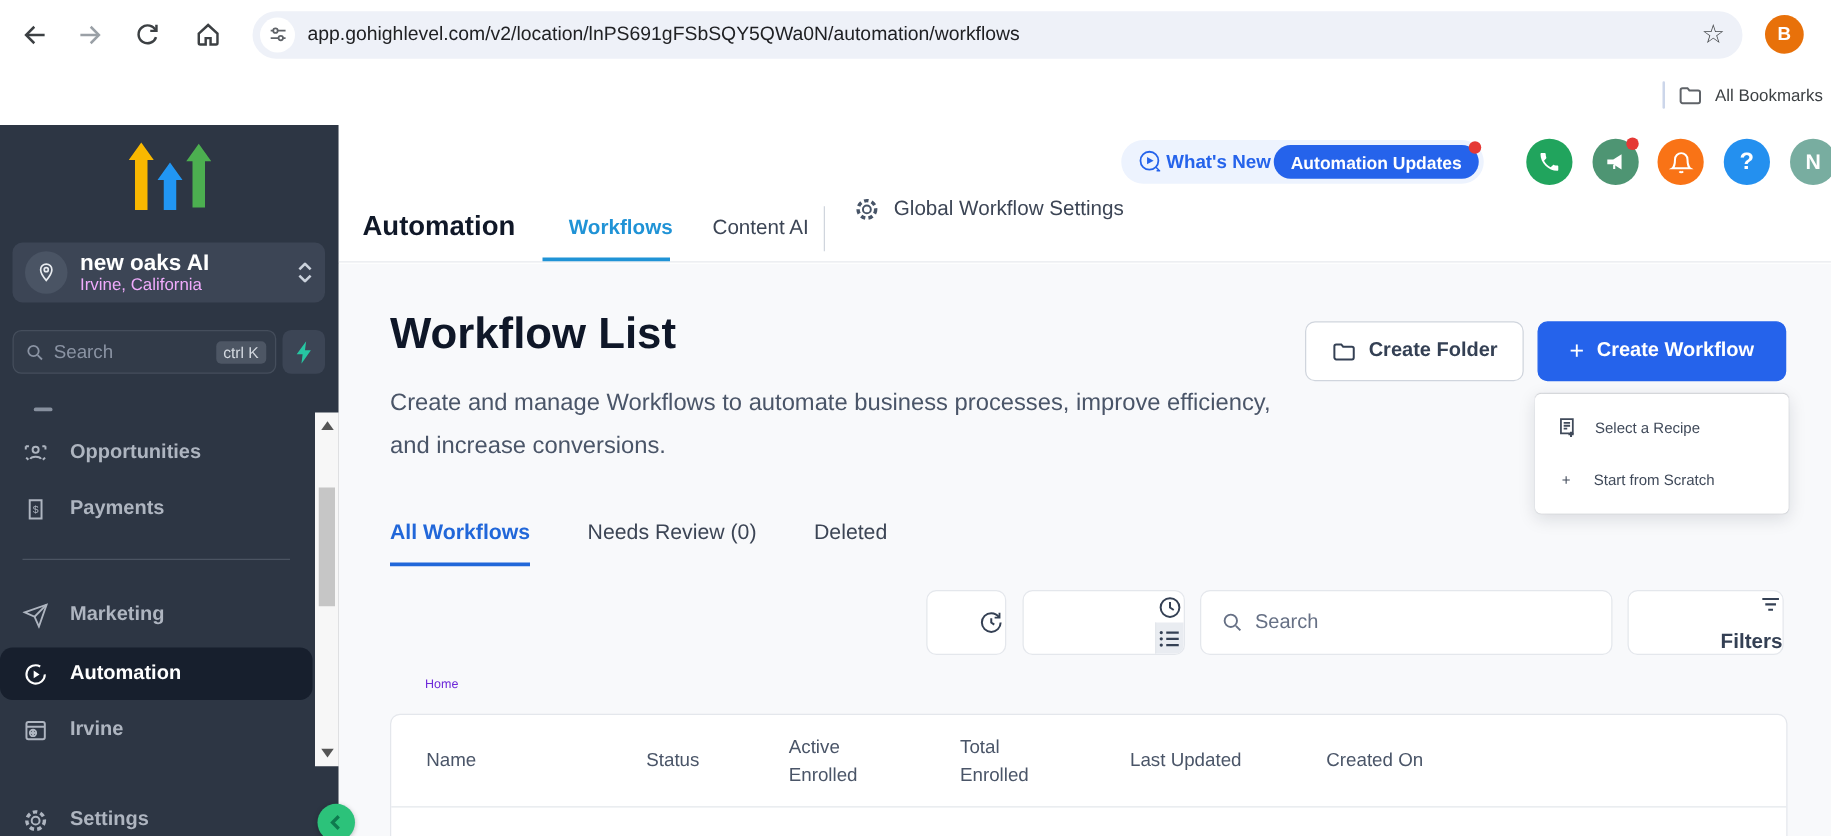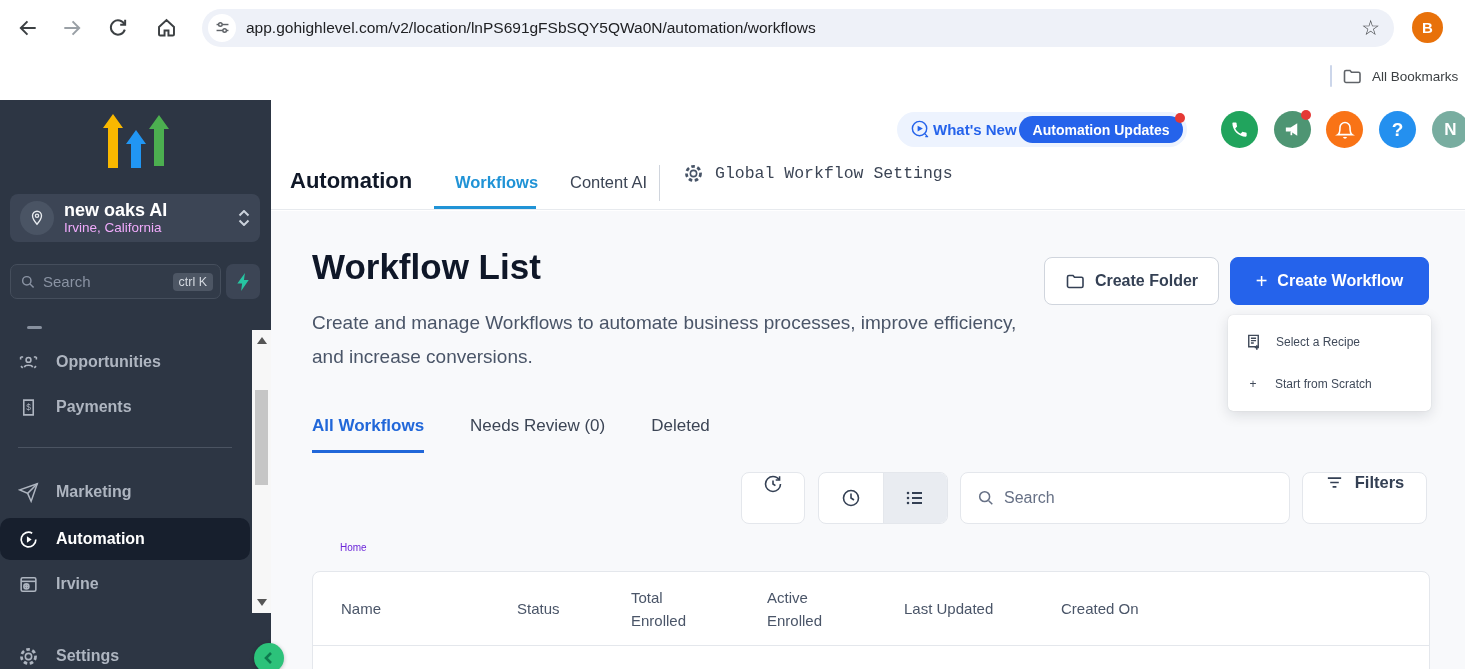--- a/index.html
+++ b/index.html
@@ -72,21 +72,21 @@
   .hd-q { color:#fff; font-size:19px; font-weight:bold; }
   .hd-n { color:#fff; font-size:17px; font-weight:bold; }
 
   .nav-row { position:absolute; top:55px; left:0; width:100%; height:55px; background:#fff; border-bottom:1px solid #e7eaee; }
   .nav-title { position:absolute; left:19px; top:13px; font-size:22px; font-weight:bold; color:#101828; }
   .nav-tab { position:absolute; top:18px; font-size:16.5px; color:#3c4555; cursor:pointer;margin-left:13px; }
   .nav-tab.wf { left:171px; color:#2093d6; font-weight:bold; }
   .wf-underline { position:absolute; left:163px; bottom:0; width:102px; height:3px; background:#2093d6; }
   .nav-tab.cai { left:286px; }
   .nav-vdiv { position:absolute; left:388px; top:10px; width:1px; height:36px; background:#d0d5dd; }
-  .gws { position:absolute; left:412px; top:8px; display:flex; align-items:center; gap:11px; cursor:pointer;font-family:Liberation Mono, monospace; }
+  .gws { position:absolute; left:412px; top:2px; display:flex; align-items:center; gap:11px; cursor:pointer; }
   .gws span { font-size:16.5px; color:#3c4555; }
 
   .content { position:absolute; top:111px; left:0; width:100%; height:458px; background:#f8f9fb; }
   .page-title { position:absolute; left:41px; top:36px; font-size:35px; font-weight:bold; color:#0f1728; }
   .page-desc { position:absolute; left:41px; top:95px; width:712px; font-size:19px; line-height:34px; color:#4a5568; }
 
   .btn { display:flex; align-items:center; justify-content:center; gap:10px; border-radius:8px; cursor:pointer; font-size:16px; font-weight:bold; }
   .btn-folder { position:absolute; left:773px; top:46px; width:175px; height:48px; background:#fff; border:1px solid #d0d5dd; color:#344054; }
   .btn-workflow { position:absolute; left:959px; top:46px; width:199px; height:48px; background:#2563eb; color:#ffffff; border:1px solid #2563eb; }
   .plus-glyph { font-size:20px; font-weight:normal; line-height:1; }
@@ -94,21 +94,21 @@
   .dropdown { position:absolute; left:957px; top:104px; width:203px; background:#ffffff; border-radius:5px; box-shadow:0 4px 14px rgba(16,24,40,.13), 0 0 1px rgba(16,24,40,.2); padding:6px 0; z-index:20; }
   .dd-item { height:42px; display:flex; align-items:center; padding-left:16px; gap:13px; cursor:pointer; }
   .dd-item span { font-size:12px; color:#404a5a; }
   .dd-plus { font-size:20px; color:#404a5a; line-height:1; width:18px; text-align:center; }
 
   .sub-tabs { position:absolute; left:41px; top:205px; display:flex; gap:46px; }
   .sub-tab { font-size:17px; color:#3c4555; padding-bottom:14px; cursor:pointer; }
   .sub-tab.active { color:#2167d9; font-weight:bold; border-bottom:3px solid #2167d9; }
 
   .toolbar { position:absolute; left:0; top:261px; width:100%; height:52px; }
-  .tb-btn { position:absolute; top:0; height:52px; background:#fff; border:1px solid #e4e7ec; border-radius:8px; display:flex; align-items:flex-start; justify-content:center; cursor:pointer; }
+  .tb-btn { position:absolute; top:0; height:52px; background:#fff; border:1px solid #e4e7ec; border-radius:8px; display:flex; align-items:flex-end; justify-content:center; cursor:pointer;flex-direction:column; }
   .tb-history { left:470px; width:64px; }
   .tb-seg { left:547px; width:130px; display:flex; padding:0; overflow:hidden; }
   .seg { flex:1; height:100%; display:flex; align-items:center; justify-content:center; cursor:pointer; }
   .seg.right { background:#e9ecf1; border-left:1px solid #e4e7ec; }
   .tb-search { position:absolute; left:689px; top:0; width:330px; height:52px; background:#fff; border:1px solid #e4e7ec; border-radius:8px; display:flex; align-items:center; padding-left:16px; gap:9px; }
   .tb-search input { border:none; outline:none; font-size:16px; color:#344054; flex:1; background:transparent; font-family:"Liberation Sans",sans-serif; }
   .tb-search input::placeholder { color:#667085; }
   .tb-filters { left:1031px; width:125px; gap:11px; font-size:16.5px; font-weight:bold; color:#344054; }
 
   .breadcrumb { position:absolute; left:69px; top:331px; font-size:10px; color:#6d28d9; cursor:pointer; }
@@ -424,22 +424,22 @@
             <span>Filters</span>
           </div>
         </div>
 
         <div class="breadcrumb">Home</div>
 
         <div class="table-card">
           <div class="thead">
             <div class="th c1"><span>Name</span></div>
             <div class="th c2"><span>Status</span></div>
+            <div class="th c4"><span>Active Enrolled</span></div>
             <div class="th c3"><span>Total Enrolled</span></div>
-            <div class="th c4"><span>Active Enrolled</span></div>
             <div class="th c5"><span>Last Updated</span></div>
             <div class="th c6"><span>Created On</span></div>
           </div>
         </div>
       </div>
 
     </div>
   </div>
 </div>
 

